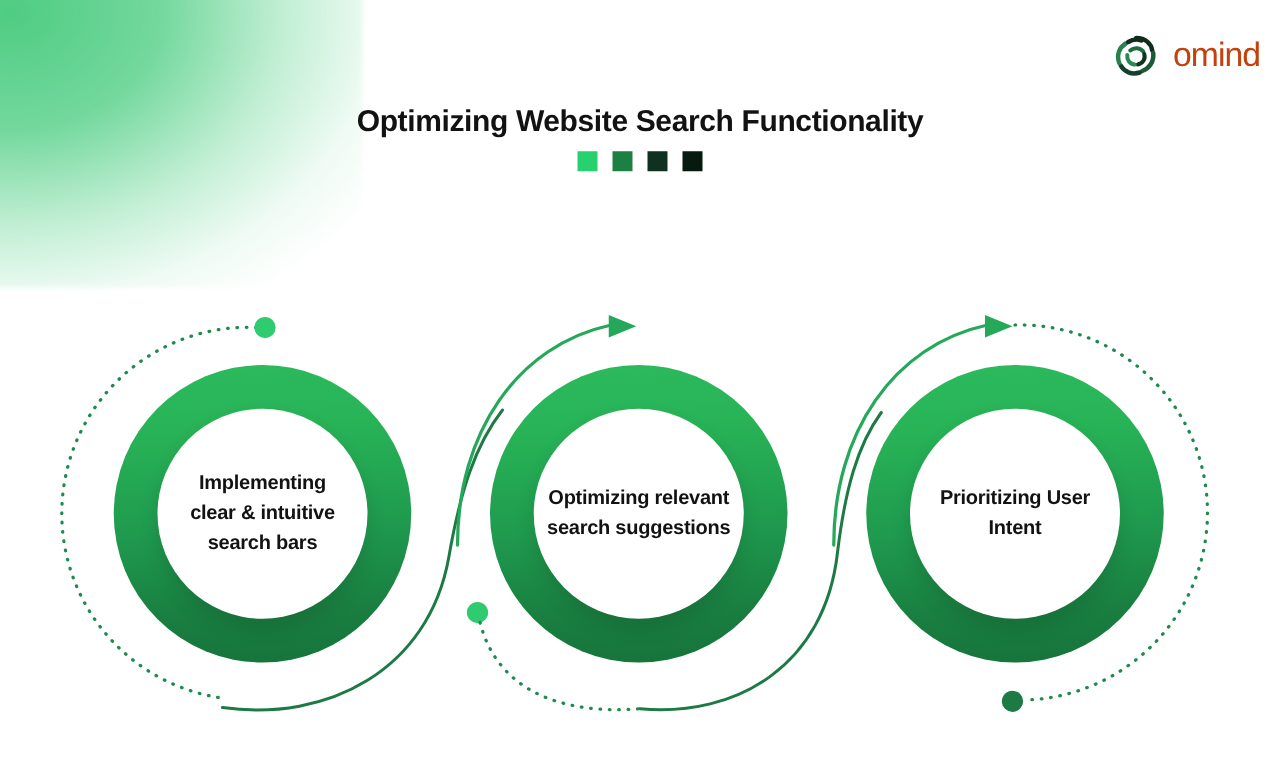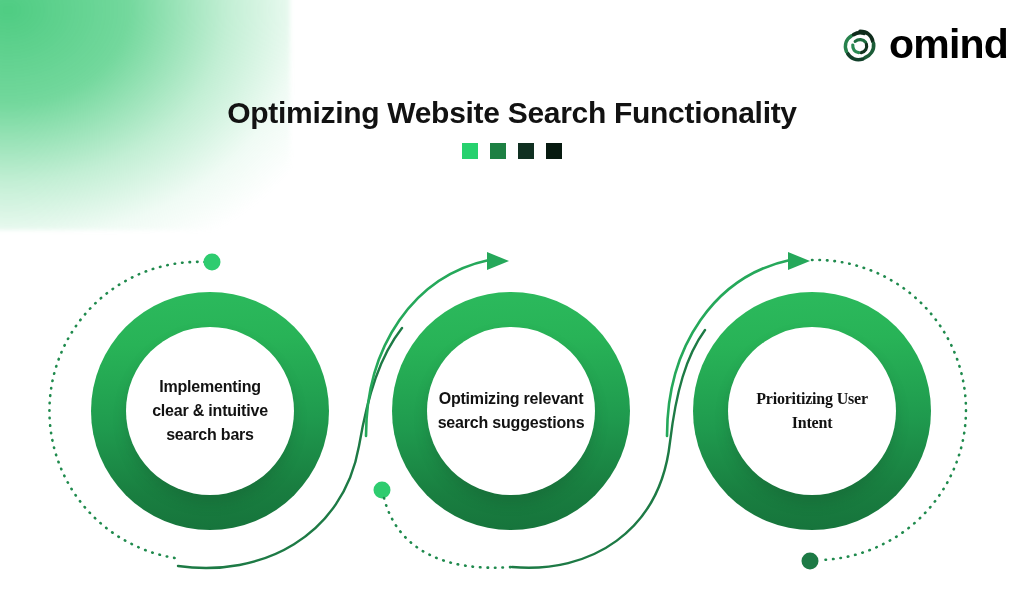--- a/index.html
+++ b/index.html
@@ -22,32 +22,32 @@
     pointer-events:none;
   }
 
   
   #logo{
     position:absolute;right:16px;top:24px;
     display:flex;align-items:center;gap:9px;
   }
   #logo .mark{width:40px;height:40px;display:block;}
   #logo .wordmark{
-    font-size:41px;font-weight:700;color:#000000;
+    font-size:27px;font-weight:400;color:#c2410c;
     letter-spacing:-0.8px;line-height:1;
     font-family:"Liberation Sans",sans-serif;
   }
 
   
   #heading{
     position:absolute;left:0;right:0;top:84px;text-align:center;
   }
   #heading .title{
-    font-size:30px;font-weight:700;color:#121212;
-    letter-spacing:-0.3px;line-height:1.15;margin:12px;
+    font-size:24px;font-weight:700;color:#121212;
+    letter-spacing:-0.3px;line-height:1.15;margin:0;
   }
   #swatches{
     margin-top:9px;display:flex;justify-content:center;gap:12px;
   }
   #swatches .sq{width:16px;height:16px;display:block;}
 
   
   #diagram{position:absolute;left:0;top:236px;width:1024px;height:380px;}
   #deco{position:absolute;left:0;top:0;width:1024px;height:380px;}
 
@@ -62,21 +62,21 @@
     box-shadow:0 8px 14px rgba(18,60,35,0.20);
     display:flex;align-items:center;justify-content:center;
   }
   .node .label{
     text-align:center;font-size:16px;font-weight:700;color:#121212;
     line-height:1.52;letter-spacing:-0.2px;padding:0 8px;
     white-space:pre-line;
   }
   #node-0{left:91px;}
   #node-1{left:392px;}
-  #node-2{left:693px;font-family:Liberation Serif, serif;}
+  #node-2{left:693px;}
 </style>
 </head>
 <body>
 
 <div id="bg-blob"></div>
 
 <div id="logo">
   <svg class="mark" viewBox="0 0 100 100">
     <g fill="none" stroke-linecap="round">
       <path d="M50 16 C68 16 80 27 82 41" stroke="#0f2c1c" stroke-width="9"></path>

